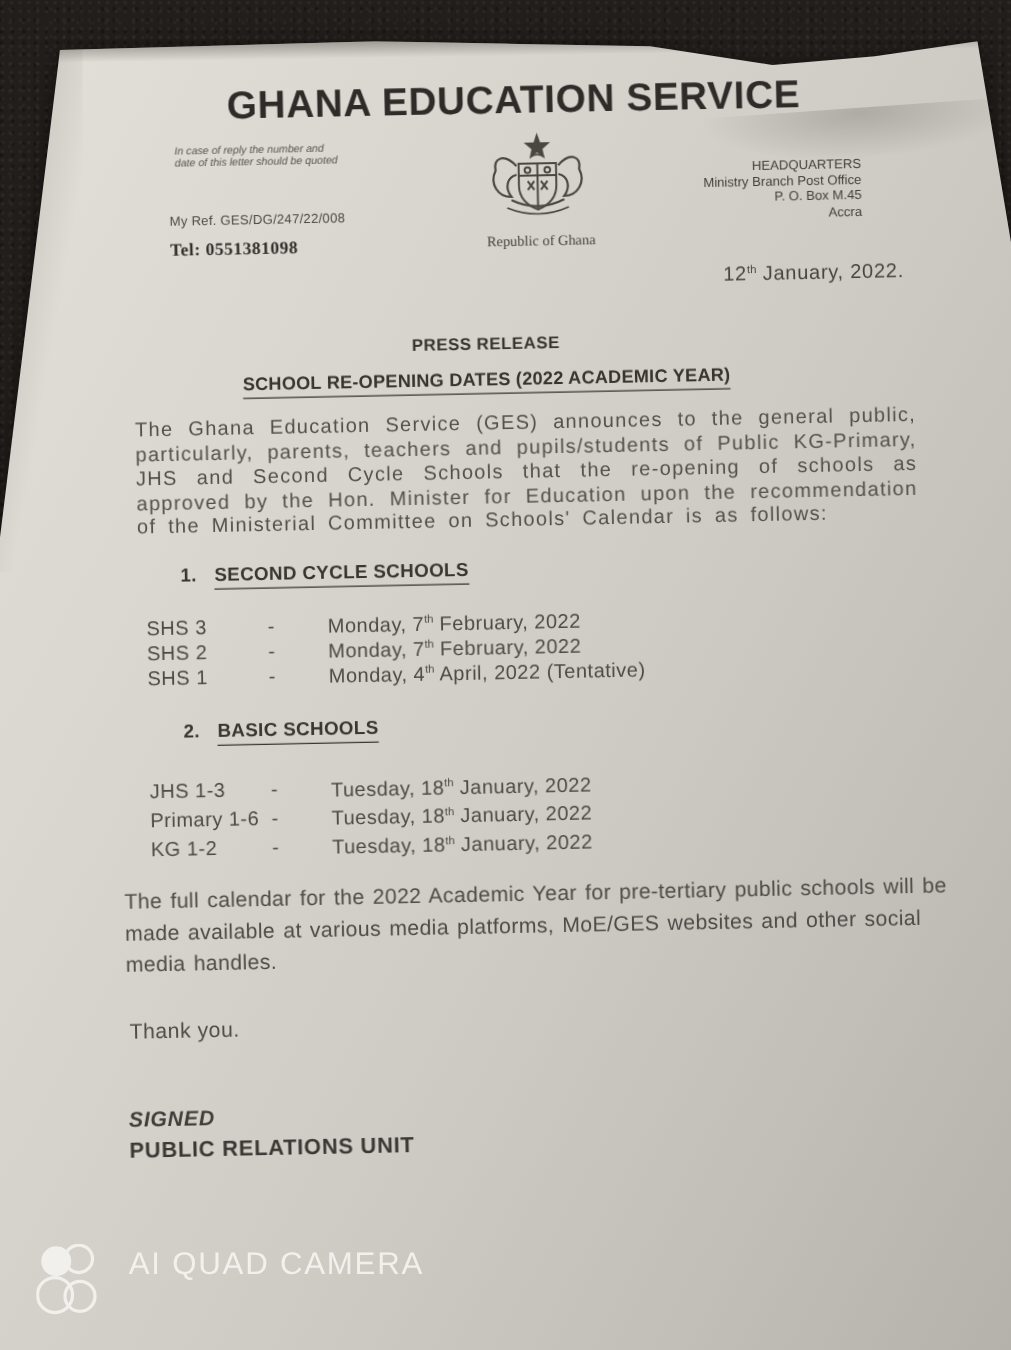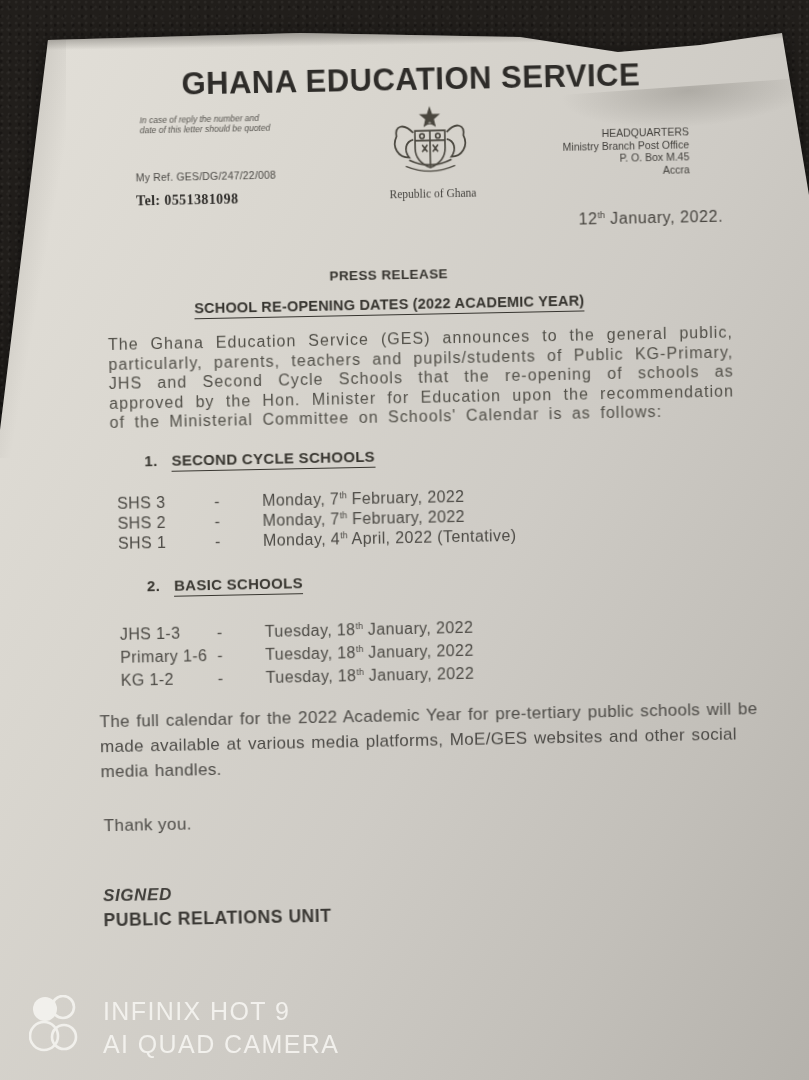--- a/index.html
+++ b/index.html
@@ -164,17 +164,16 @@
   </div>
 
   <div class="watermark">
     <svg class="wm-icon" viewBox="0 0 56 64">
       <circle cx="16" cy="14" r="12" fill="#f6f5f1"></circle>
       <circle cx="34" cy="12" r="11" fill="none" stroke="#f6f5f1" stroke-width="2.6"></circle>
       <circle cx="15" cy="41" r="14" fill="none" stroke="#f6f5f1" stroke-width="2.6"></circle>
       <circle cx="35" cy="42" r="12" fill="none" stroke="#f6f5f1" stroke-width="2.6"></circle>
     </svg>
     <div class="wm-text">
-      <div>INFINIX HOT 9</div>
       <div>AI QUAD CAMERA</div>
     </div>
   </div>
 </div>
 
 </body></html>

